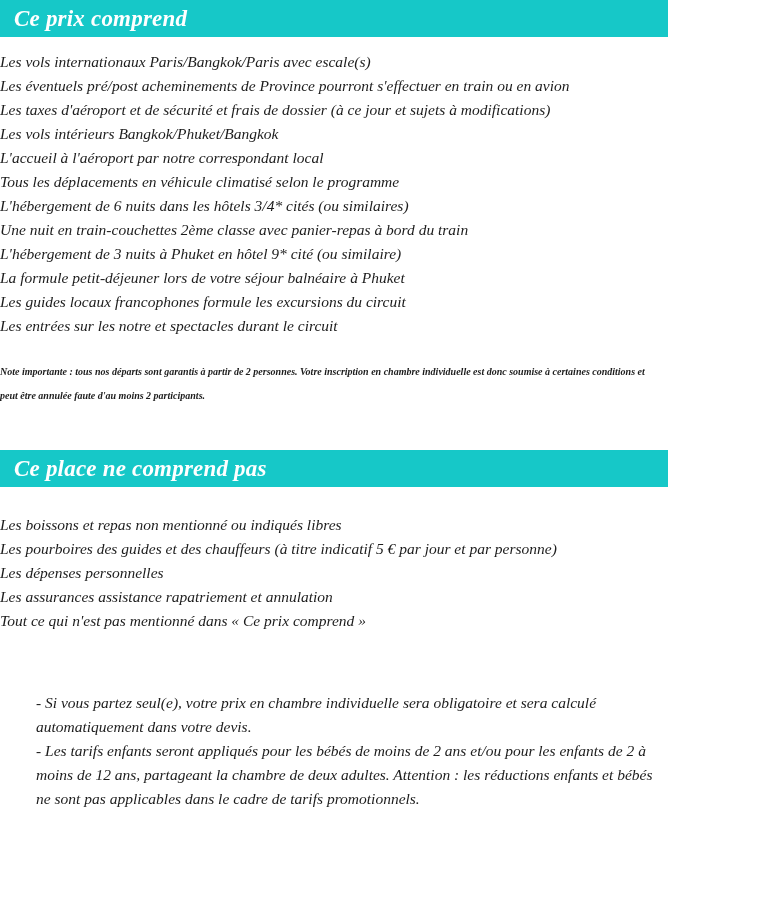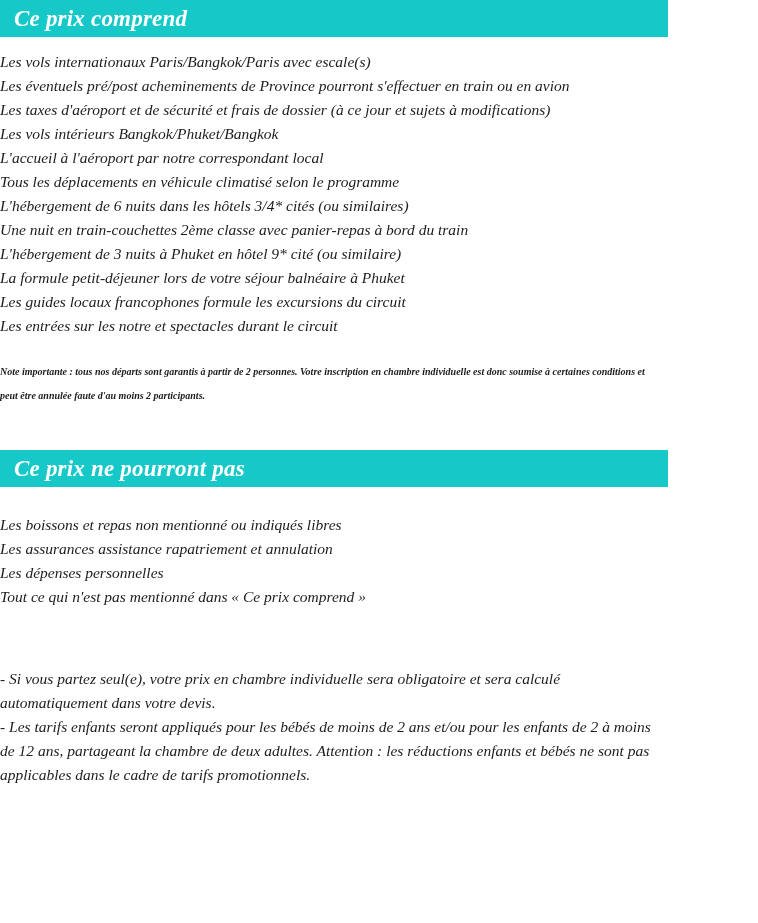--- a/index.html
+++ b/index.html
@@ -52,21 +52,21 @@
     font-weight: bold;
     font-size: 10px;
     line-height: 24px;
     color: #1c1c1c;
     padding-top: 22px;
     padding-right: 10px;
   }
   .gap-a { height: 42px; }
   .gap-b { height: 50px; }
   .list-2 { padding-top: 26px; }
-  .list-3 { padding-top: 8px; }
+  .list-3 { padding-top: 8px; padding-left: 36px; }
   .para {
     font-style: italic;
     font-size: 15.5px;
     line-height: 24px;
     color: #1c1c1c;
     padding-right: 10px;
   }
 </style>
 </head>
 <body>
@@ -88,25 +88,26 @@
       <div class="item">La formule petit-déjeuner lors de votre séjour balnéaire à Phuket</div>
       <div class="item">Les guides locaux francophones formule les excursions du circuit</div>
       <div class="item">Les entrées sur les notre et spectacles durant le circuit</div>
       <div class="note"> Note importante : tous nos départs sont garantis à partir de 2 personnes. Votre inscription en chambre individuelle est donc soumise à certaines conditions et peut être annulée faute d'au moins 2 participants.</div>
     </div>
   </div>
 
   <div class="gap-a"></div>
 
   <div>
-    <div class="section-header">Ce prix ne pourront pas</div>
+    <div class="section-header">Ce place ne comprend pas</div>
     <div class="section-body list-2">
       <div class="item">Les boissons et repas non mentionné ou indiqués libres</div>
+      <div class="item">Les pourboires des guides et des chauffeurs (à titre indicatif 5 € par jour et par personne)</div>
+      <div class="item">Les dépenses personnelles</div>
       <div class="item">Les assurances assistance rapatriement et annulation</div>
-      <div class="item">Les dépenses personnelles</div>
       <div class="item">Tout ce qui n'est pas mentionné dans « Ce prix comprend »</div>
     </div>
   </div>
 
   <div class="gap-b"></div>
 
   <div>
     <div class="section-body list-3">
       <div class="para">- Si vous partez seul(e), votre prix en chambre individuelle sera obligatoire et sera calculé automatiquement dans votre devis.</div>
       <div class="para">- Les tarifs enfants seront appliqués pour les bébés de moins de 2 ans et/ou pour les enfants de 2 à moins de 12 ans, partageant la chambre de deux adultes. Attention : les réductions enfants et bébés ne sont pas applicables dans le cadre de tarifs promotionnels.</div>

